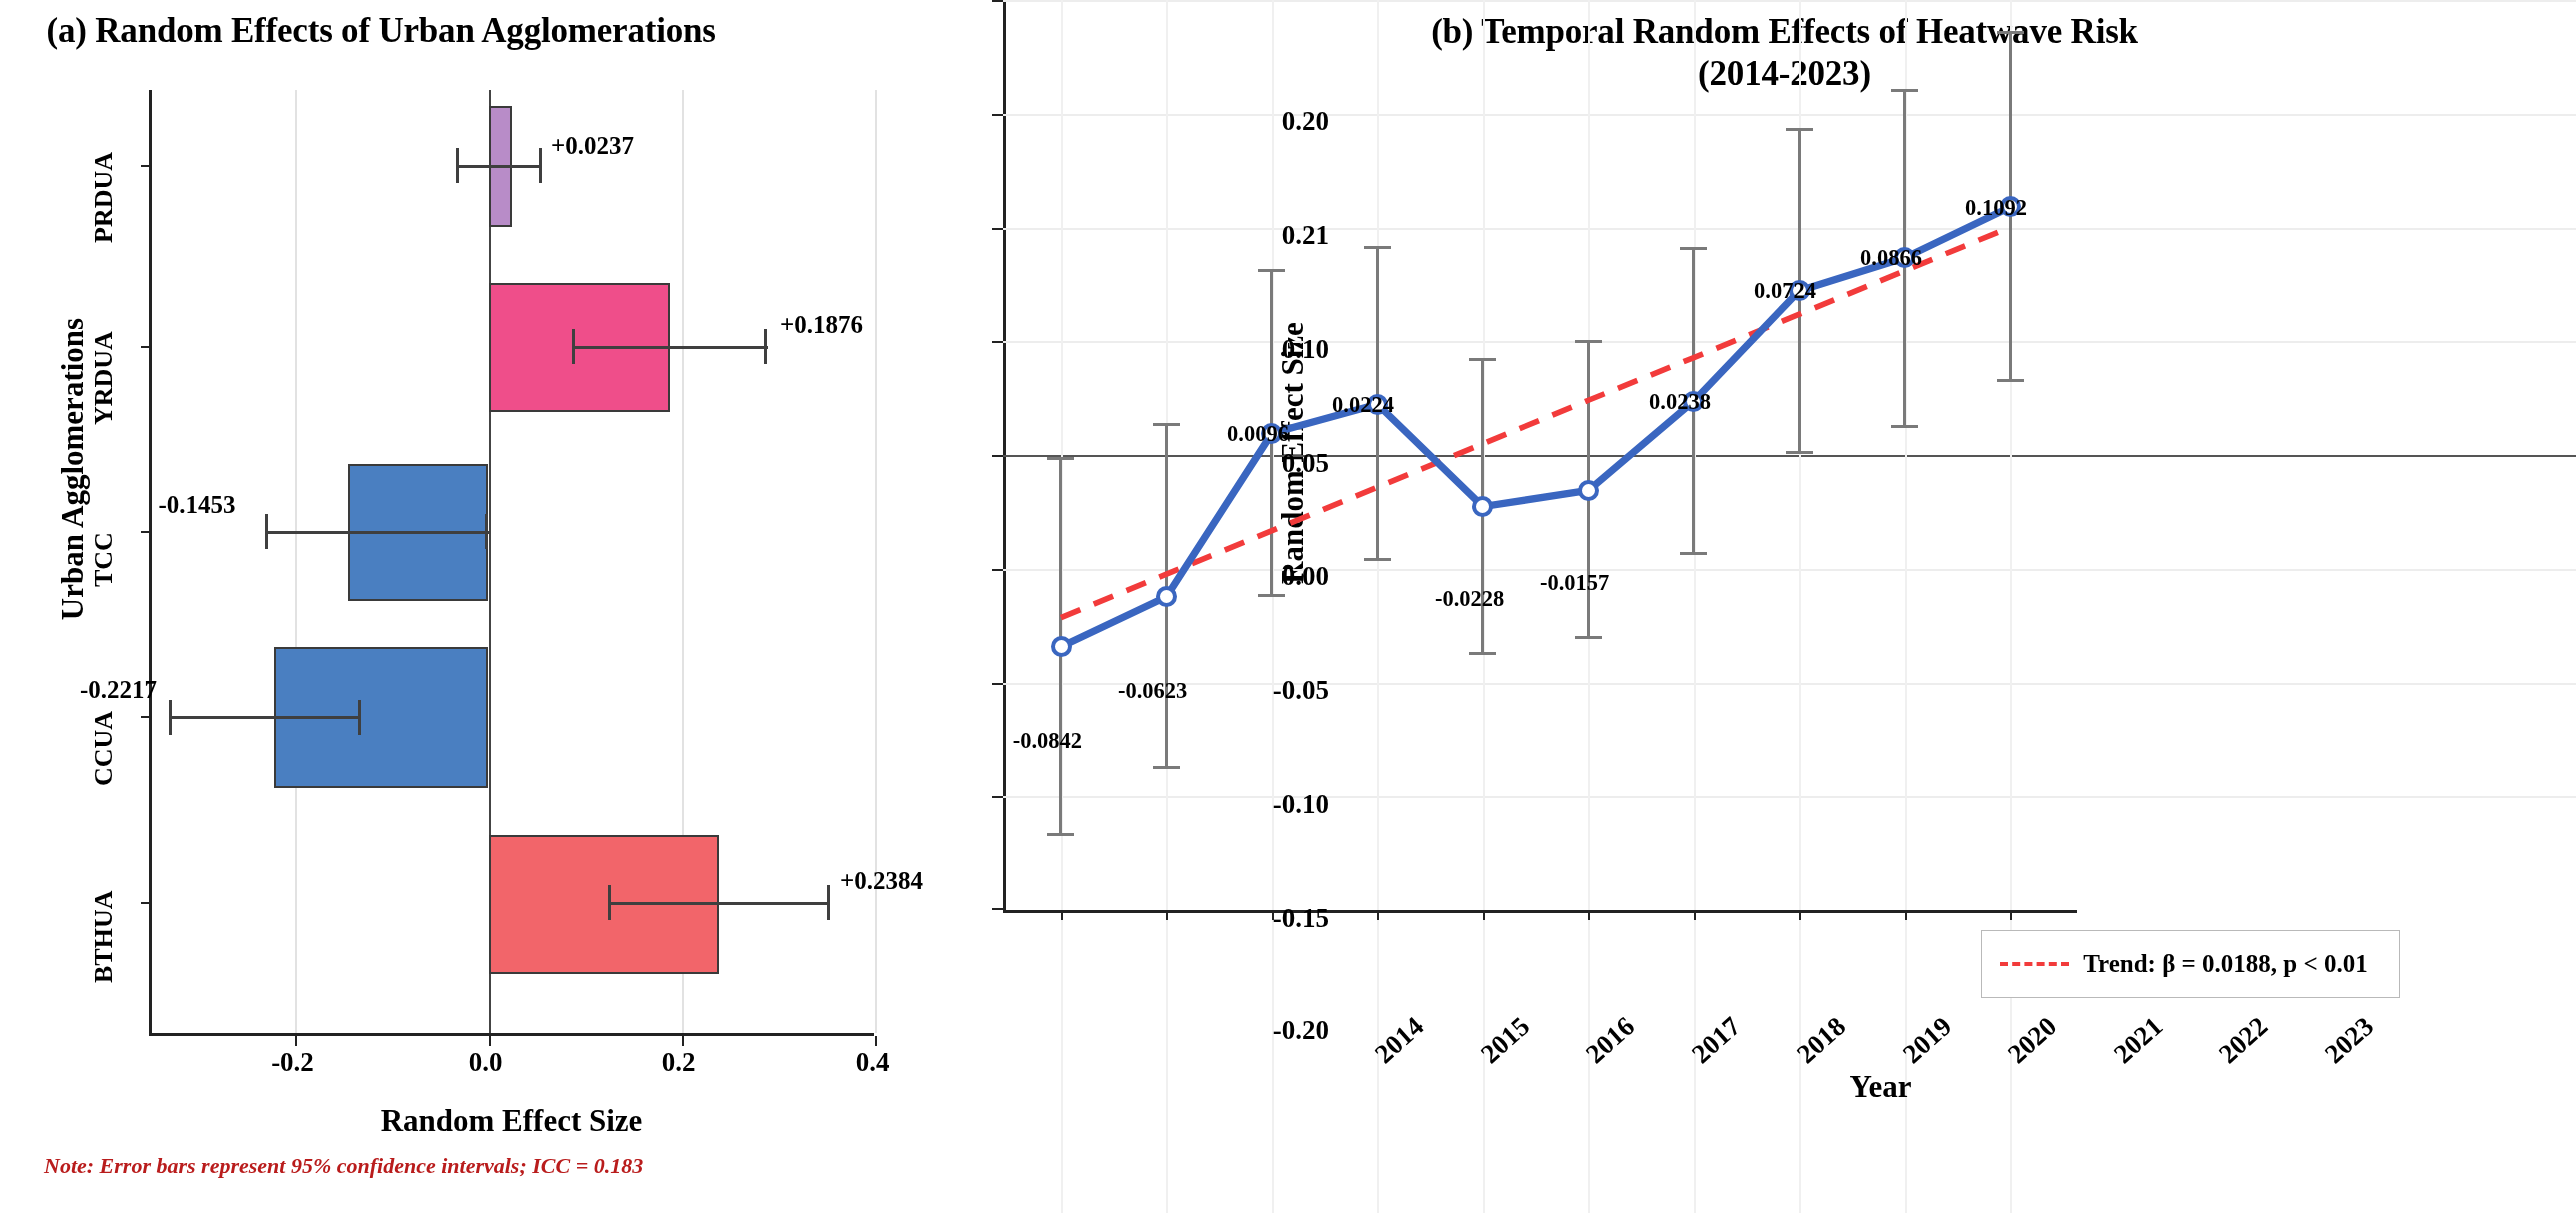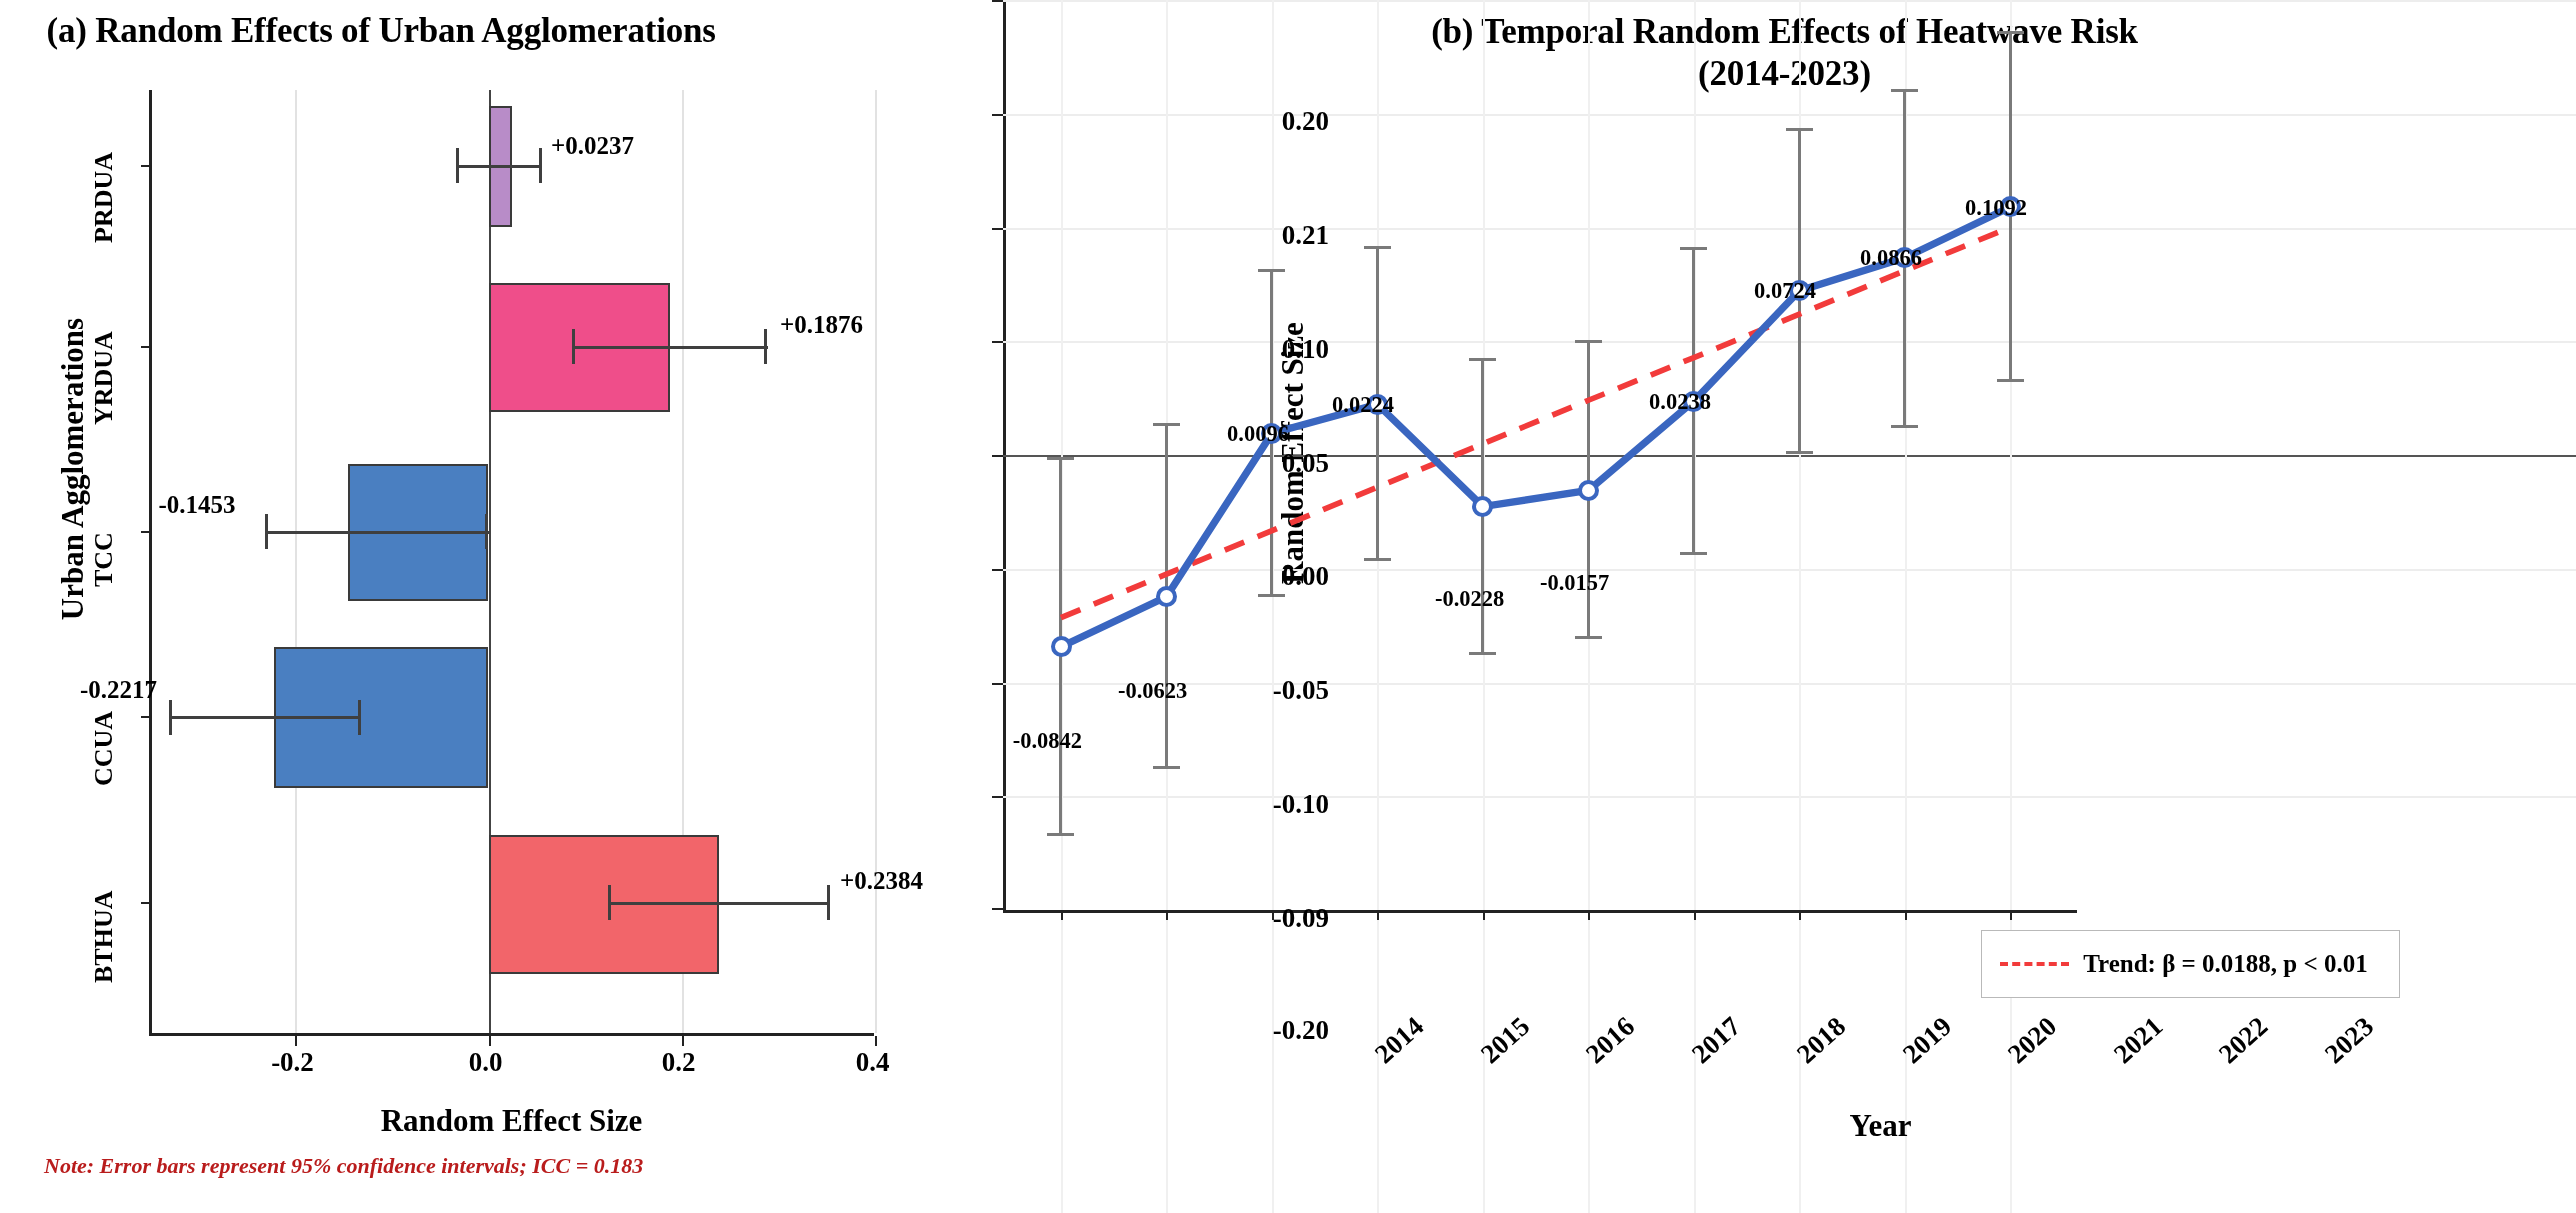--- a/index.html
+++ b/index.html
@@ -38,21 +38,21 @@
   #b-plot .zeroline-h{position:absolute;left:0;right:0;height:2.4px;background:#555;}
   #b-plot .vgridb{position:absolute;top:0;bottom:0;width:1.6px;background:#f0f0f0;}
   .berrline{position:absolute;width:3.2px;background:#7a7a7a;}
   .berrcap{position:absolute;height:3.2px;width:27px;background:#7a7a7a;}
   .bdot{position:absolute;width:21px;height:21px;border-radius:50%;background:#fff;border:4px solid #3a66c0;box-sizing:border-box;}
   .bval{position:absolute;font-size:22.5px;font-weight:bold;white-space:nowrap;margin-top:48px;}
   .bytick{position:absolute;font-size:27px;font-weight:bold;text-align:right;white-space:nowrap;}
   .bytickmark{position:absolute;width:11.3px;height:2.4px;background:#222;}
   .bxtick{position:absolute;font-size:27px;font-weight:bold;white-space:nowrap;transform:rotate(-42deg);transform-origin:left top;}
   .bxtickmark{position:absolute;width:2.4px;height:9.7px;background:#222;}
-  #b-xlabel{position:absolute;left:342px;top:1108px;width:1071px;text-align:center;font-size:31px;font-weight:bold;}
+  #b-xlabel{position:absolute;left:342px;top:1069px;width:1071px;text-align:center;font-size:31px;font-weight:bold;}
   #b-ylabel{position:absolute;left:48px;top:435px;width:483px;text-align:center;font-size:31px;font-weight:bold;transform:rotate(-90deg);transform-origin:center;}
   #b-legend{position:absolute;left:978px;top:930px;width:419px;height:68px;border:1.6px solid #b9b9b9;background:#fff;display:flex;align-items:center;gap:14.5px;padding:0 17.7px;box-sizing:border-box;}
   #b-legend .dashline{width:69px;height:0;border-top:4.8px dashed #f23b3b;}
   #b-legend .ltext{font-size:25px;font-weight:bold;white-space:nowrap;}
 </style>
 </head>
 <body>
 
 <div id="page">
 
@@ -250,21 +250,21 @@
       </div>
     </div>
 
     <div class="bytick" style="left:213px;top:106px;width:113px;">0.20</div>
     <div class="bytick" style="left:213px;top:220px;width:113px;">0.21</div>
     <div class="bytick" style="left:213px;top:334px;width:113px;">0.10</div>
     <div class="bytick" style="left:213px;top:448px;width:113px;">0.05</div>
     <div class="bytick" style="left:213px;top:561px;width:113px;">0.00</div>
     <div class="bytick" style="left:205px;top:675px;width:121px;">-0.05</div>
     <div class="bytick" style="left:205px;top:789px;width:121px;">-0.10</div>
-    <div class="bytick" style="left:205px;top:903px;width:121px;">-0.09</div>
+    <div class="bytick" style="left:205px;top:903px;width:121px;">-0.15</div>
     <div class="bytick" style="left:205px;top:1015px;width:121px;">-0.20</div>
 
     <div class="bxtick" style="left:366px;top:1047px;">2014</div>
     <div class="bxtick" style="left:472px;top:1047px;">2015</div>
     <div class="bxtick" style="left:577px;top:1047px;">2016</div>
     <div class="bxtick" style="left:683px;top:1047px;">2017</div>
     <div class="bxtick" style="left:788px;top:1047px;">2018</div>
     <div class="bxtick" style="left:894px;top:1047px;">2019</div>
     <div class="bxtick" style="left:999px;top:1047px;">2020</div>
     <div class="bxtick" style="left:1105px;top:1047px;">2021</div>

